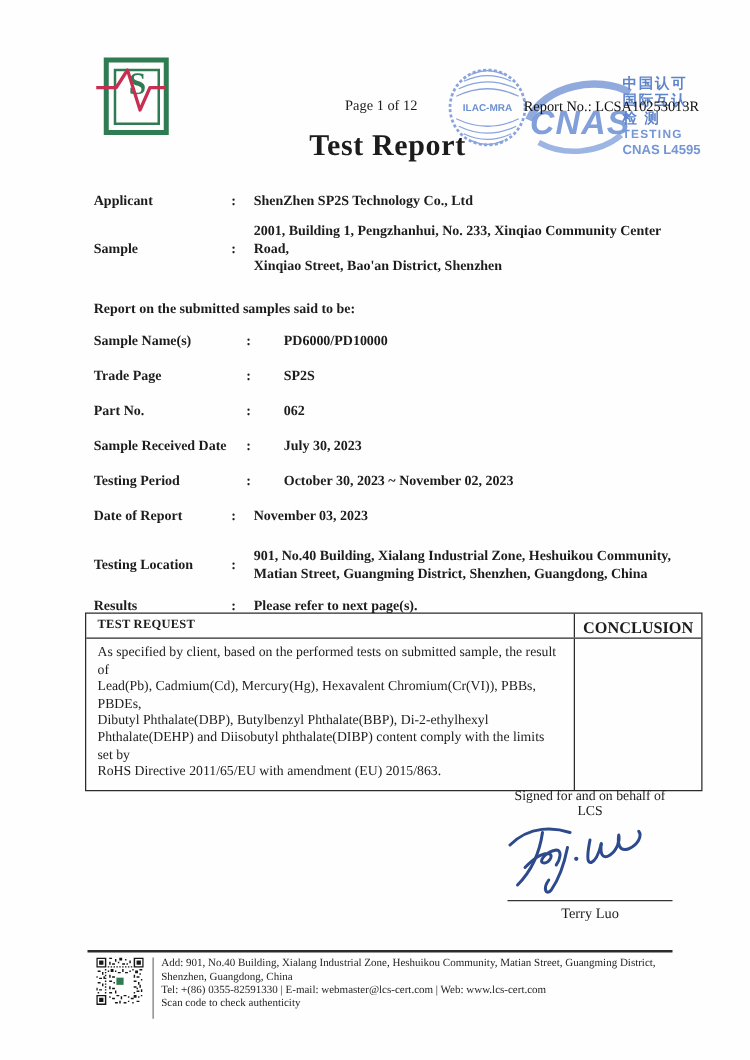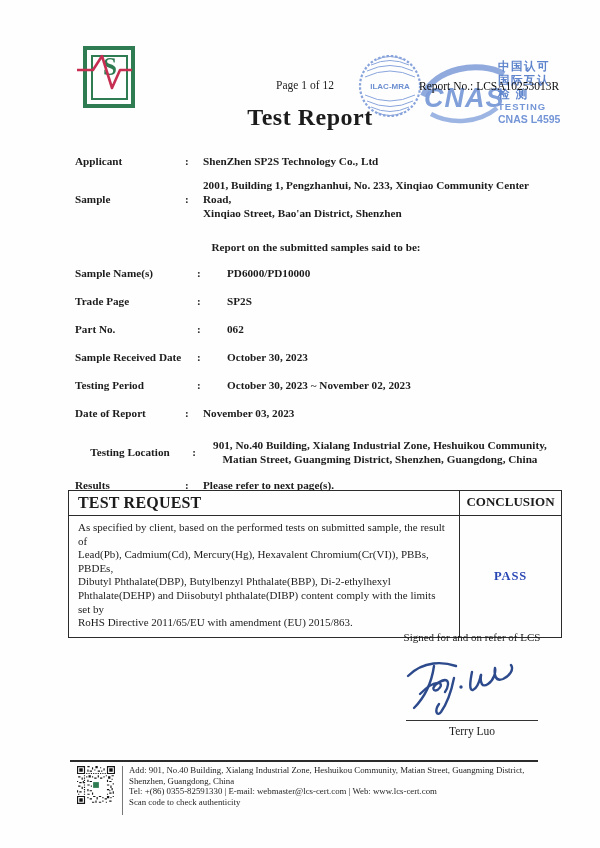--- a/index.html
+++ b/index.html
@@ -18,30 +18,30 @@
            font-size:24px; font-weight:bold; letter-spacing:0.5px; }
 
   
   .fields { position:absolute; left:75px; top:154px; width:482px; font-size:11.2px; line-height:14px; font-weight:bold; }
   .frow { display:flex; align-items:flex-start; }
   .frow.tall { align-items:center; }
   .flabel { width:110px; flex:0 0 110px; }
   .fcolon { width:18px; flex:0 0 18px; }
   .fvalue { flex:1; white-space:pre-line; }
   .intro-note { font-weight:bold; }
-  .mb10{margin-bottom:10px;} .mb20{margin-bottom:20px;} .mb12{margin-bottom:12px;text-align:center;}
+  .mb10{margin-bottom:10px;} .mb20{margin-bottom:20px;} .mb12{margin-bottom:12px;}
   .mb14{margin-bottom:14px;gap:12px;} .mb2{margin-bottom:18px;}
 
   
   .req-table { position:absolute; left:68px; top:490px; width:494px; border:1.6px solid #2b2b2b; }
   .tr { display:flex; }
   .tr.head { border-bottom:1.6px solid #2b2b2b; }
   .td-request { width:391px; flex:0 0 391px; border-right:1.6px solid #2b2b2b; }
   .td-conclusion { flex:1; }
-  .head .td-request { font-weight:bold; font-size:16px; padding:3px 0 3px 9px; letter-spacing:0.2px; }
+  .head .td-request { font-weight:bold; font-size:10px; padding:3px 0 3px 9px; letter-spacing:0.2px; }
   .head .td-conclusion { font-weight:bold; font-size:13px; text-align:center; padding-top:3px; }
   .body .td-request { font-size:11px; line-height:13.6px; padding:5px 10px 7px 9px; white-space:pre-line; }
   .body .td-conclusion { display:flex; align-items:center; justify-content:center;
                          color:var(--pass_blue,#2846b4); font-weight:bold; font-size:12.5px; letter-spacing:0.8px; }
 
   
   .sig-caption { position:absolute; left:401px; top:631px; width:142px; text-align:center; font-size:11px; }
   .sig-svg { position:absolute; left:398px; top:646px; width:145px; height:78px; }
   .sig-path { fill:none; stroke:var(--signature_blue,#2c4a8c); stroke-width:2.4; stroke-linecap:round; stroke-linejoin:round; }
   .sig-line { position:absolute; left:406px; top:720px; width:132px; border-top:1.6px solid #333; }
@@ -123,21 +123,21 @@
       <span class="fvalue">SP2S</span>
     </div>
     <div class="frow mb14">
       <span class="flabel">Part No.</span>
       <span class="fcolon">:</span>
       <span class="fvalue">062</span>
     </div>
     <div class="frow mb14">
       <span class="flabel">Sample Received Date</span>
       <span class="fcolon">:</span>
-      <span class="fvalue">October 30, 2023</span>
+      <span class="fvalue">July 30, 2023</span>
     </div>
     <div class="frow mb14">
       <span class="flabel">Testing Period</span>
       <span class="fcolon">:</span>
       <span class="fvalue">October 30, 2023 ~ November 02, 2023</span>
     </div>
     <div class="frow mb2">
       <span class="flabel">Date of Report</span>
       <span class="fcolon">:</span>
       <span class="fvalue">November 03, 2023</span>
@@ -159,25 +159,24 @@
     <div class="tr head">
       <div class="td-request">TEST REQUEST</div>
       <div class="td-conclusion">CONCLUSION</div>
     </div>
     <div class="tr body">
       <div class="td-request">As specified by client, based on the performed tests on submitted sample, the result of
 Lead(Pb), Cadmium(Cd), Mercury(Hg), Hexavalent Chromium(Cr(VI)), PBBs, PBDEs,
 Dibutyl Phthalate(DBP), Butylbenzyl Phthalate(BBP), Di-2-ethylhexyl
 Phthalate(DEHP) and Diisobutyl phthalate(DIBP) content comply with the limits set by
 RoHS Directive 2011/65/EU with amendment (EU) 2015/863.</div>
-      <div class="td-conclusion">PASS</div>
     </div>
   </div>
 
-  <div class="sig-caption">Signed for and on refer of LCS</div>
+  <div class="sig-caption">Signed for and on behalf of LCS</div>
   <svg class="sig-svg" viewBox="0 0 145 78">
     <path class="sig-path" d="M10 30 C26 14 46 16 58 20"></path>
     <path class="sig-path" d="M36 20 C34 34 28 50 16 62"></path>
     <path class="sig-path" d="M22 48 C30 40 36 36 41 37 C46 38 40 46 36 44 C33 42 40 35 47 34 C52 34 50 42 47 46"></path>
     <path class="sig-path" d="M56 32 C54 42 50 56 43 66 C39 71 36 65 41 58"></path>
     <circle cx="63" cy="41" r="1.7" fill="var(--signature_blue,#2c4a8c)"></circle>
     <path class="sig-path" d="M74 26 C72 36 71 45 75 44 C80 42 82 33 83 29"></path>
     <path class="sig-path" d="M83 29 C82 37 84 42 90 38 C96 34 98 26 97 22 C96 28 97 36 105 33 C112 30 116 23 113 19"></path>
   </svg>
   <div class="sig-line"></div>

